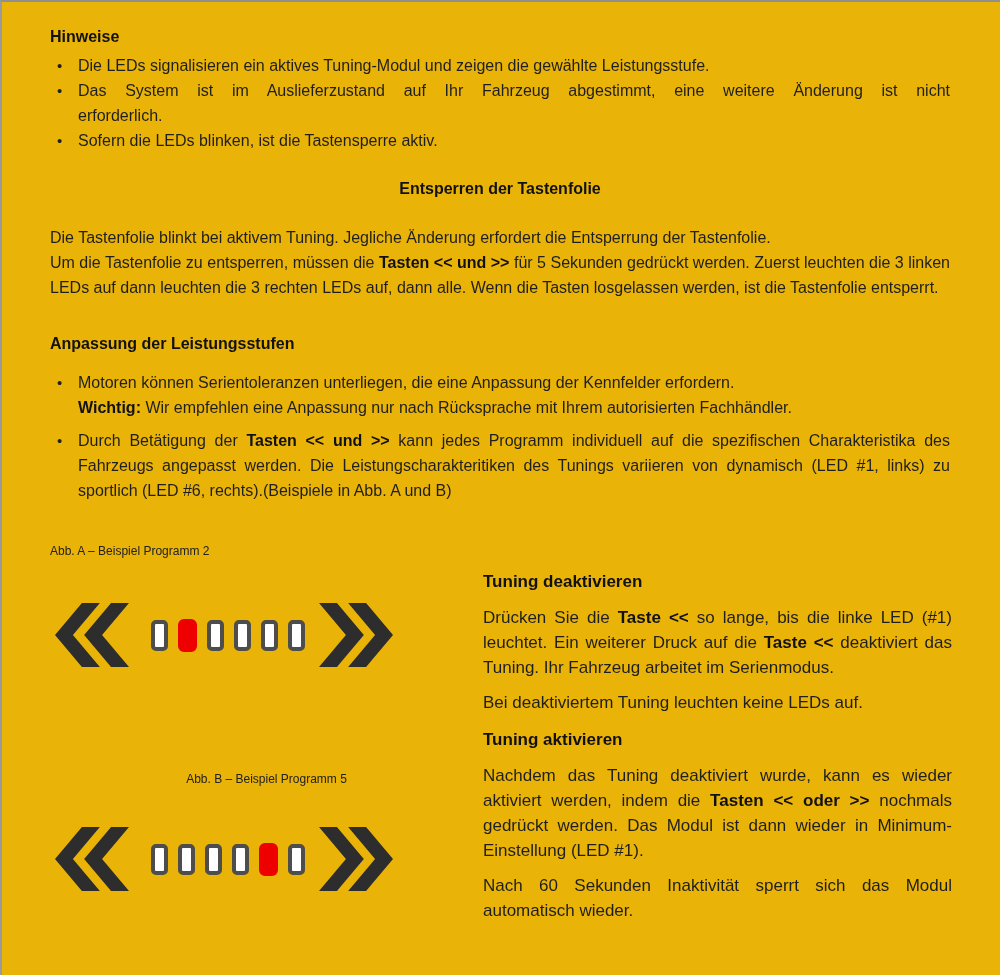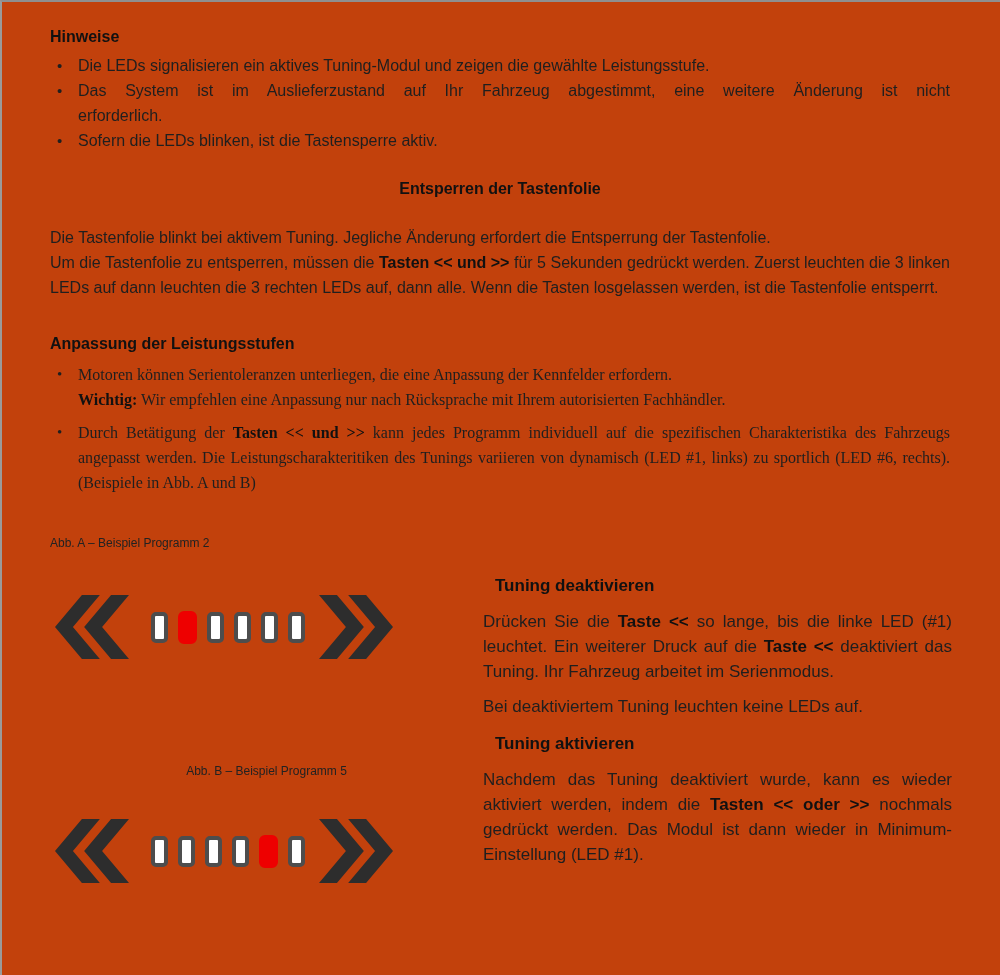--- a/index.html
+++ b/index.html
@@ -1,21 +1,21 @@
 <!DOCTYPE html>
 <html lang="de" style="--text: #1f1f1f; --chevron: #2d2d2d; --led-border: #4d4d4d; --led-active: #ee0000;"><head>
 <meta charset="utf-8">
 <style>
   html, body { margin: 0; padding: 0; background: #fff; }
   .page {
     position: relative;
     width: 1000px;
     height: 975px;
     box-sizing: border-box;
-    background: #c2410c;
+    background: #eab308;
     border-top: 2px solid #8f8f8f;
     border-left: 2px solid #9a9a9a;
     padding: 25px 50px 0 48px;
     overflow: hidden;
     font-family: "Liberation Sans", sans-serif;
     color: var(--text, #1f1f1f);
   }
   h2.sec-title {
     font-size: 16px;
     line-height: 20px;
@@ -36,21 +36,21 @@
     position: absolute;
     left: -21px;
     top: 0;
     font-size: 15px;
   }
   ul.bullets.spaced li + li { margin-top: 8px; }
   .line-stretch { text-align: justify; text-align-last: justify; }
   .sec-entsperren h2 { margin-top: 26px; text-align: center; }
   .sec-entsperren .para { margin-top: 26px; text-align: justify; }
   .sec-anpassung h2 { margin-top: 34px; }
-  .sec-anpassung ul { margin-top: 8px; font-family: Liberation Serif, serif; }
+  .sec-anpassung ul { margin-top: 16px; }
   .fig-area {
     display: flex;
     margin-top: 36px;
   }
   .fig-col { width: 433px; flex: 0 0 433px; }
   .txt-col { width: 469px; flex: 0 0 469px; box-sizing: border-box; padding-top: 32px; }
   .fig-label { font-size: 12px; line-height: 20px; margin-top: 2px; color: #222; }
   .fig-graphic {
     display: flex;
     align-items: center;
@@ -72,21 +72,21 @@
   .led.led-active {
     background: var(--led-active, #ee0000);
     border-color: var(--led-active, #ee0000);
     width: 19px; height: 33px; border-radius: 6px;
   }
   .txt-col h3 {
     font-size: 17px;
     line-height: 22px;
     font-weight: bold;
     color: #111;
-    margin: 12px;
+    margin: 0;
   }
   .txt-col .rpara {
     font-size: 17px;
     line-height: 25px;
     text-align: justify;
     margin: 12px 0 0 0;
   }
   .txt-col .rpara + .rpara { margin-top: 10px; }
   .txt-col h3.second { margin-top: 14px; }
   b { font-weight: bold; color: #111; }
@@ -177,16 +177,17 @@
       <h3>Tuning deaktivieren</h3>
       <p class="rpara">
         <span>Drücken Sie die </span><b>Taste &lt;&lt;</b><span> so lange, bis die linke LED (#1) leuchtet. Ein weiterer Druck auf die </span><b>Taste &lt;&lt;</b><span> deaktiviert das Tuning. Ihr Fahrzeug arbeitet im Serienmodus.</span>
       </p>
       <p class="rpara">Bei deaktiviertem Tuning leuchten keine LEDs auf.</p>
 
       <h3 class="second">Tuning aktivieren</h3>
       <p class="rpara">
         <span>Nachdem das Tuning deaktiviert wurde, kann es wieder aktiviert werden, indem die </span><b>Tasten &lt;&lt; oder &gt;&gt;</b><span> nochmals gedrückt werden. Das Modul ist dann wieder in Minimum-Einstellung (LED #1).</span>
       </p>
+      <p class="rpara">Nach 60 Sekunden Inaktivität sperrt sich das Modul automatisch wieder.</p>
     </div>
 
   </div>
 </div>
 
 </body></html>

